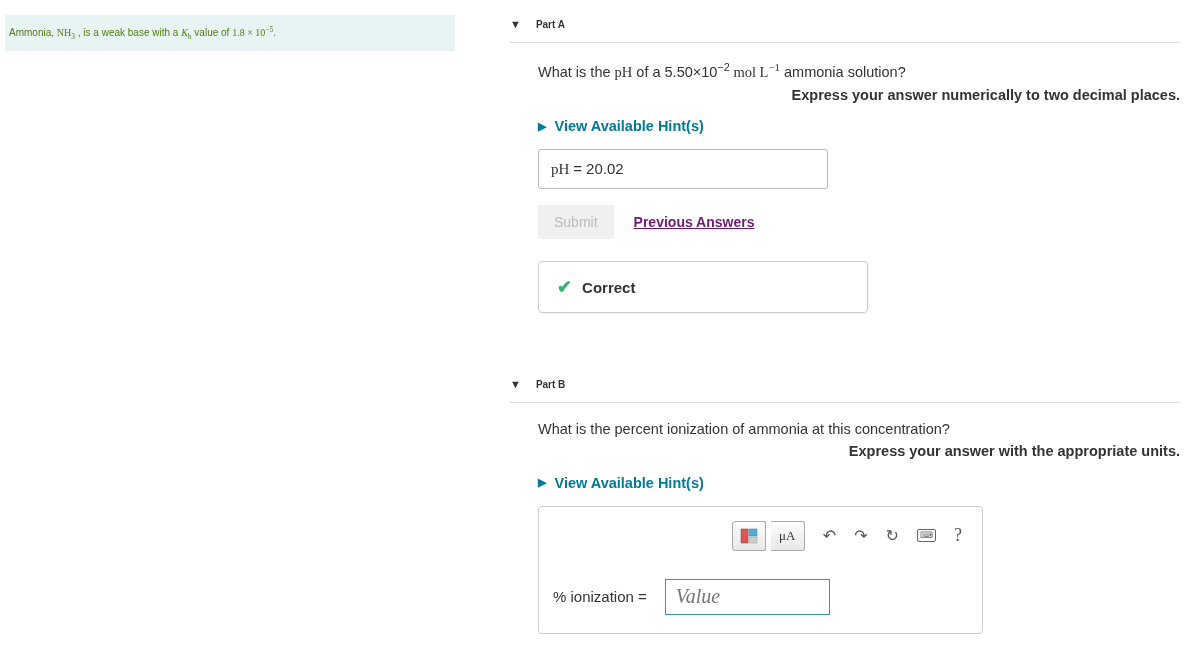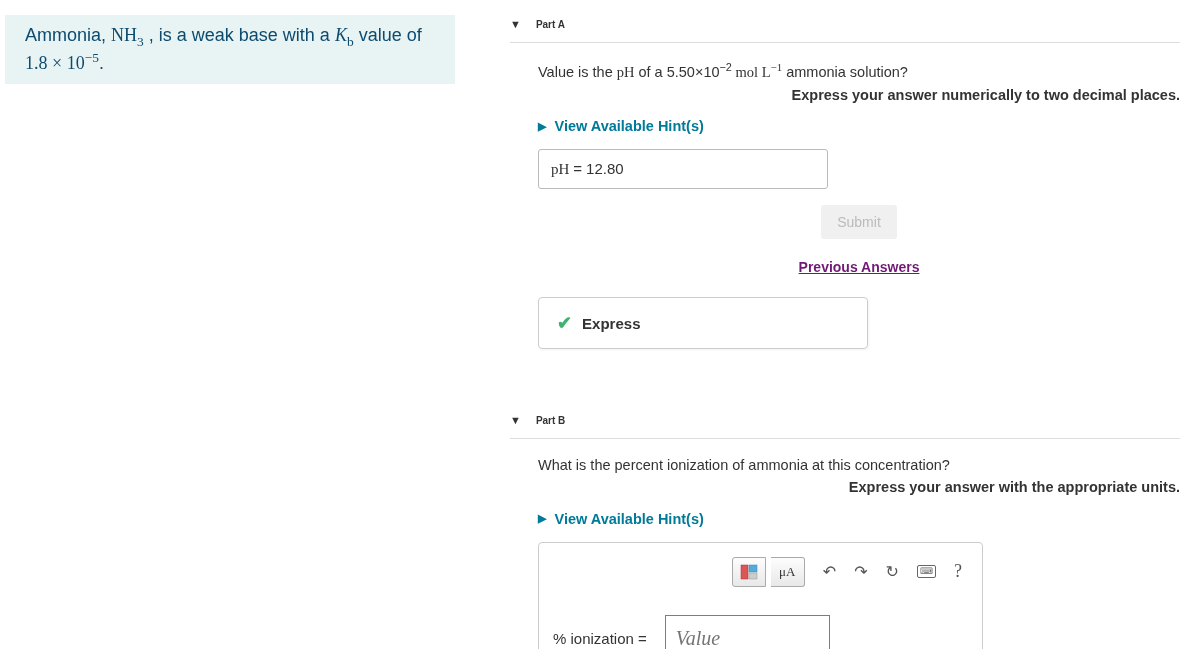--- a/index.html
+++ b/index.html
@@ -16,23 +16,23 @@
   .container {
     display: flex;
     width: 100%;
   }
   .left-col {
     width: 460px;
     padding: 15px 5px;
   }
   .info-box {
     background: #e8f4f4;
-    padding: 10px 20px;
-    font-size: 18px;
-    color: #0c4a6e;
+    padding: 10px 4px;
+    font-size: 10px;
+    color: #4d7c0f;
   }
   .right-col {
     flex: 1;
     padding: 0 20px 0 50px;
   }
   .part-header {
     display: flex;
     align-items: center;
     padding: 10px 0 12px 0;
     border-bottom: 1px solid #ddd;
@@ -72,21 +72,21 @@
     border-radius: 3px;
     padding: 10px 12px;
     width: 290px;
     font-size: 15px;
     margin-bottom: 16px;
     display:flex;
     align-items:baseline;
     gap:4px;
   }
   .rm { font-family: "Times New Roman", serif; }
-  .btn-row { display: flex; align-items: center; gap: 20px; margin-bottom: 22px; flex-direction: column; }
+  .btn-row { display: flex; align-items: center; gap: 20px; margin-bottom: 22px; }
   .btn-submit {
     background: #f0f0f0;
     color: #bbb;
     border: none;
     padding: 9px 16px;
     border-radius: 3px;
     font-size: 14px;
     cursor: default;
   }
   .link-prev {
@@ -136,21 +136,21 @@
     cursor:pointer;
     border-radius: 3px;
     font-size: 13px;
   }
   .tool-btn.left { border-top-right-radius:0; border-bottom-right-radius:0; }
   .tool-btn.right { border-top-left-radius:0; border-bottom-left-radius:0; border-left:none; }
   .input-row { display:flex; align-items:center; gap:18px; }
   .input-label { font-size: 15px; }
   .val-input, .unit-input {
     border: 1px solid #2e9bb3;
-    height: 48px;
+    height: 36px;
     font-family: "Times New Roman", serif;
     font-style: italic;
     font-size: 20px;
     color: #bbb;
     padding: 0 10px;
     background:#fff;
   }
   .val-input { width: 165px; }
   .unit-input { width: 128px; }
   .serif { font-family: "Times New Roman", serif; }
@@ -175,39 +175,39 @@
   </div>
 
   <div class="right-col">
 
     <div class="part-header">
       <span class="tri">▼</span>
       <span class="title">Part A</span>
     </div>
     <div class="part-body">
       <div class="question">
-        <span>Value is the </span><span class="serif">pH</span><span><span> of a 5.50×10</span><sup>−2</sup></span><span class="serif"><span> mol L</span><sup>−1</sup></span><span> ammonia solution?</span>
+        <span>What is the </span><span class="serif">pH</span><span><span> of a 5.50×10</span><sup>−2</sup></span><span class="serif"><span> mol L</span><sup>−1</sup></span><span> ammonia solution?</span>
       </div>
       <div class="instr">Express your answer numerically to two decimal places.</div>
       <div class="hints">
         <span class="tri2">▶</span>
         <span>View Available Hint(s)</span>
       </div>
       <div class="answer-display">
         <span class="rm">pH</span>
         <span> = </span>
-        <span>12.80</span>
+        <span>20.02</span>
       </div>
       <div class="btn-row">
         <button class="btn-submit">Submit</button>
         <span class="link-prev">Previous Answers</span>
       </div>
       <div class="correct-box">
         <span class="check">✔</span>
-        <span>Express</span>
+        <span>Correct</span>
       </div>
     </div>
 
     <div class="part-header no-border" style="margin-top:30px">
       <span class="tri">▼</span>
       <span class="title">Part B</span>
     </div>
     <div style="border-top:1px solid #ddd"></div>
     <div class="part-body">
       <div class="question">What is the percent ionization of ammonia at this concentration?</div>

